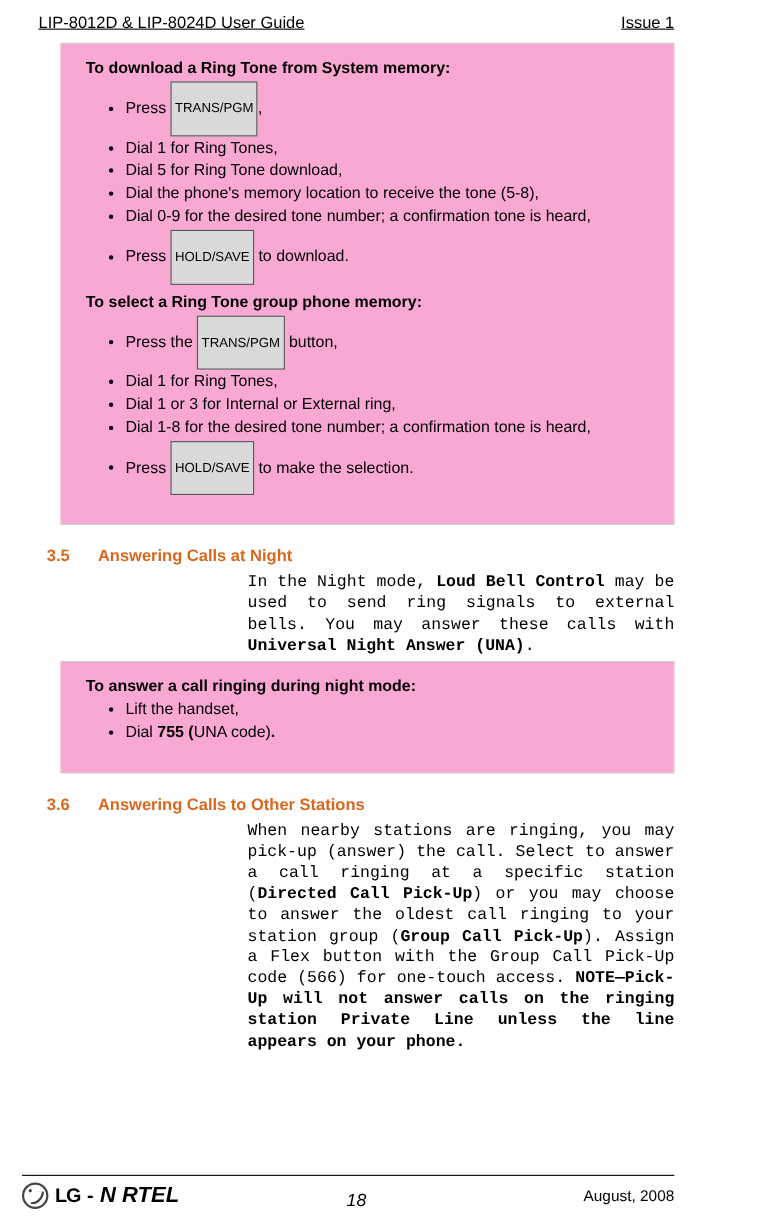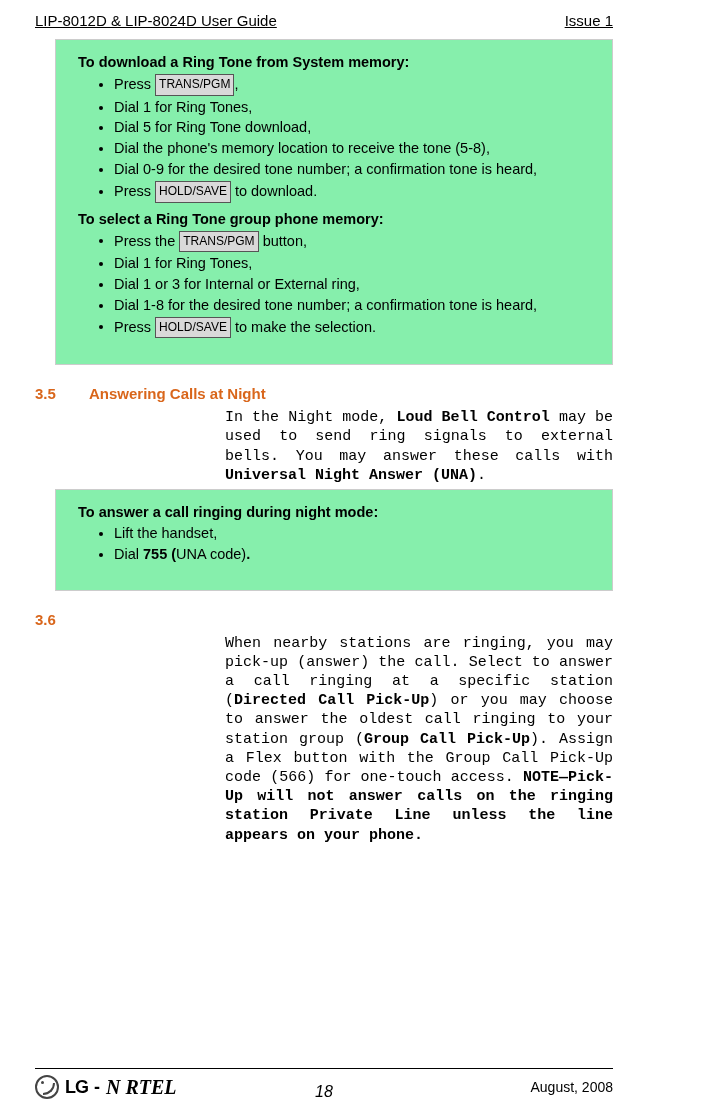--- a/index.html
+++ b/index.html
@@ -18,21 +18,21 @@
     padding: 12px 35px 0 35px;
   }
   .header-line {
     display: flex;
     justify-content: space-between;
     font-size: 15px;
     text-decoration: underline;
     padding: 0 0 6px 0;
   }
   .gray-box {
-    background: #86efac;
+    background: #f9a8d4;
     border: 1px solid #ccc;
     padding: 14px 22px 18px 22px;
     margin: 4px 0 20px 20px;
     font-family: Verdana, Geneva, sans-serif;
     font-size: 14.5px;
   }
   .gray-box .heading {
     font-weight: bold;
     margin: 0 0 4px 0;
   }
@@ -41,48 +41,49 @@
     padding: 0;
     list-style: disc;
   }
   .gray-box li {
     margin: 2px 0;
     line-height: 1.3;
   }
   .keycap {
     display: inline-block;
     border: 1px solid #555;
-    padding: 2px 3px;
+    padding: 16px 3px;
     font-family: Arial, sans-serif;
     font-size: 12px;
     vertical-align: middle;
     background: #d9d9d9;
   }
   .section-row {
     display: flex;
     gap: 18px;
     margin: 8px 0 6px 0;
     color: #d9661b;
     font-weight: bold;
     font-size: 15px;
+    text-align: center;
   }
   .section-num {
     flex: 0 0 36px;
   }
   .body-indent {
     margin-left: 190px;
     font-size: 15px;
     font-family: Liberation Mono, monospace;
     text-align: justify;
     line-height: 1.28;
   }
   .footer {
     position: absolute;
     bottom: 10px;
-    left: 35px;
+    left: 20px;
     right: 35px;
     border-top: 1px solid #000;
     padding-top: 6px;
     display: flex;
     align-items: center;
     justify-content: space-between;
     font-size: 14px;
   }
   .logo {
     display: flex;
@@ -114,21 +115,21 @@
     content: "";
     position: absolute;
     width: 10px; height: 10px;
     border: 2px solid #444;
     border-left: none;
     border-top: none;
     border-radius: 0 0 12px 0;
     bottom: 2px; right: 2px;
   }
   .logo-nortel {
-    font-family: Liberation Serif, serif;
+    font-family: Liberation Sans, sans-serif;
     font-style: italic;
     font-weight: bold;
     font-size: 20px;
   }
   .pagenum {
     position: absolute;
     left: 50%;
     transform: translateX(-50%);
     bottom: 8px;
     font-size: 16px;
@@ -186,20 +187,21 @@
     <ul>
       <li>Lift the handset,</li>
       <li>
         <span>Dial </span><b>755 (</b><span>UNA code)</span><b>.</b>
       </li>
     </ul>
   </div>
 
   <div class="section-row">
     <div class="section-num">3.6</div>
+    <div>Answering Calls to Other Stations</div>
   </div>
   <div class="body-indent">
     <span>When nearby stations are ringing, you may pick-up (answer) the call.  Select to answer a call ringing at a specific station (</span><b>Directed Call Pick-Up</b><span>) or you may choose to answer the oldest call ringing to your station group (</span><b>Group Call Pick-Up</b><span>).  Assign a Flex button with the Group Call Pick-Up code (566) for one-touch access. </span><b>NOTE—Pick-Up will not answer calls on the ringing station Private Line unless the line appears on your phone.</b>
   </div>
 
   <div class="footer">
     <div class="logo">
       <span class="logo-circle"></span>
       <span class="logo-lg">LG</span>
       <span style="font-weight:bold;font-size:18px;">-</span>

